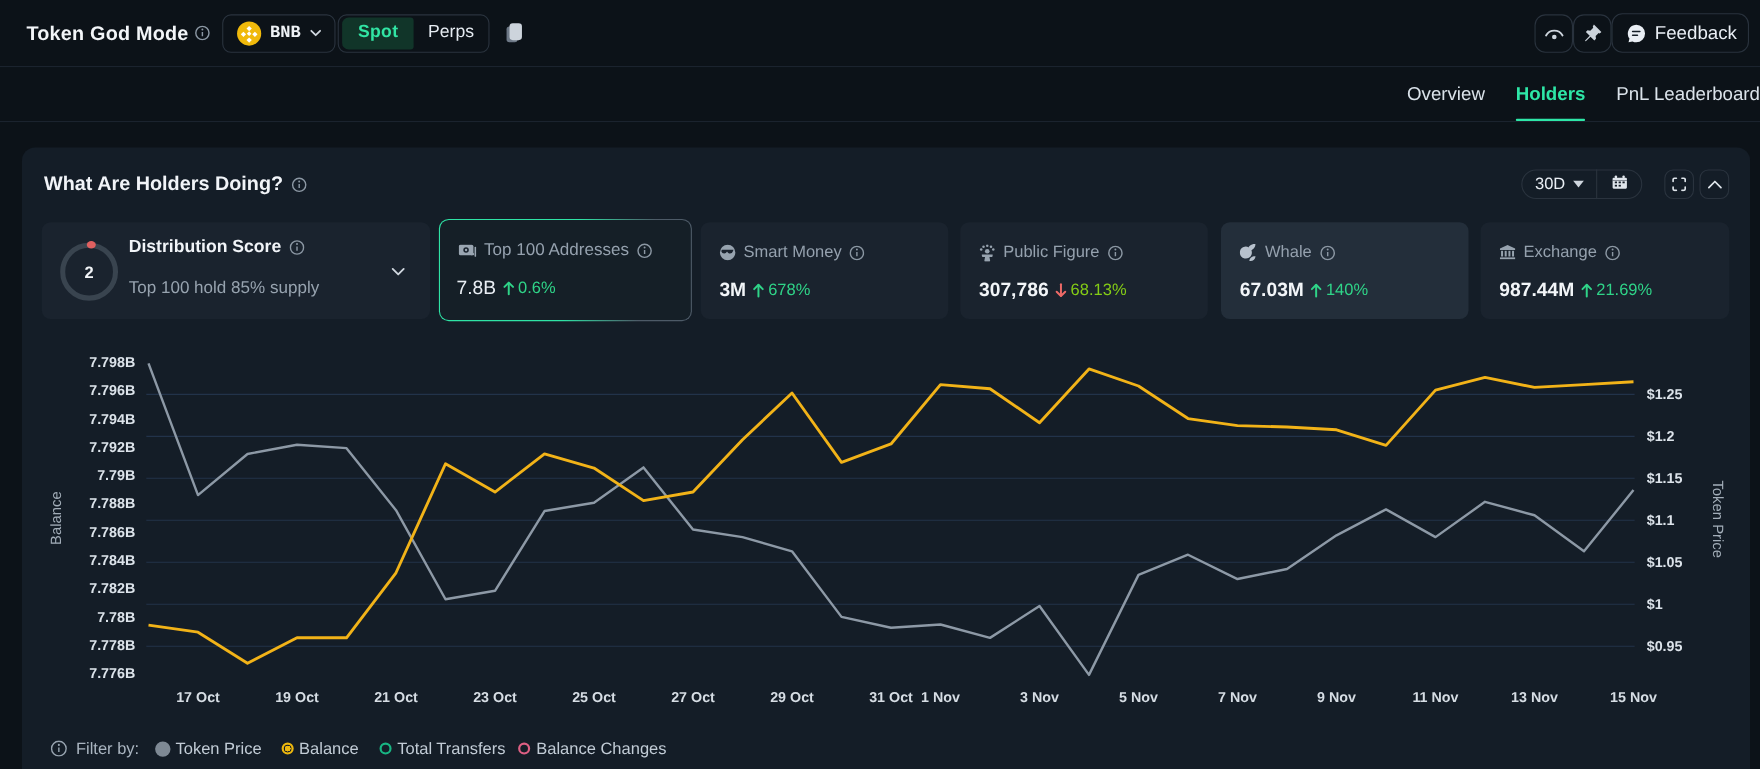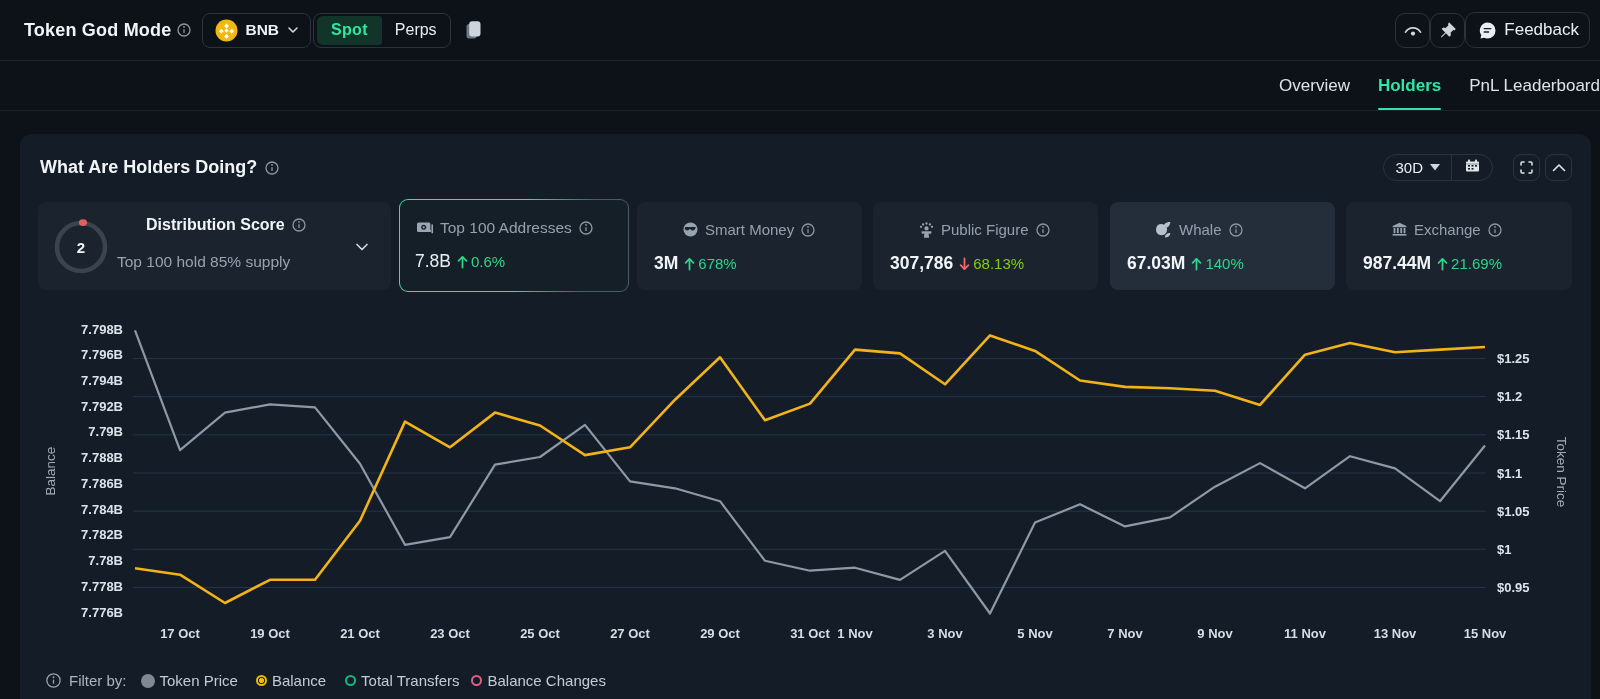--- a/index.html
+++ b/index.html
@@ -20,21 +20,21 @@
 #tabs .tab { font-size:17px; color:#dbe3ea; margin-left:24px; position:relative; height:100%; display:flex; align-items:center; }
 #tabs .tab.active { color:#2ee6a7; font-weight:bold; }
 #tabs .tab.active:after { content:""; position:absolute; left:0; right:0; bottom:0; height:2px; background:#2ee6a7; border-radius:2px; }
 #tabs .tab + .tab { margin-left:28px; }
 
 #card { position:absolute; left:20px; top:134px; width:1571px; height:600px; background:#141d27; border-radius:12px; }
 #cardhead { position:absolute; left:20px; top:20px; right:19px; height:27px; display:flex; align-items:center; }
 #cardhead h2 { font-size:18px; font-weight:bold; color:#f1f4f8; }
 
 .mcard { position:absolute; top:68px; height:88px; background:#1a232e; border-radius:8px; }
-.mcard .trow { position:absolute; left:17px; top:19px; display:flex; align-items:center; gap:7px; color:#95a1ae; font-size:15px; white-space:nowrap;margin-left:29px; }
+.mcard .trow { position:absolute; left:17px; top:19px; display:flex; align-items:center; gap:7px; color:#95a1ae; font-size:15px; white-space:nowrap; }
 .mcard .vrow { position:absolute; left:17px; top:51px; display:flex; align-items:center; gap:6px; white-space:nowrap; }
 .mcard .val { font-size:17.5px; font-weight:bold; color:#f2f5f8; }
 .up { color:#2fd488; font-size:15px; }
 .down { color:#84cc16; font-size:15px; }
 
 #legend { position:absolute; left:26px; top:538px; display:flex; align-items:center; font-size:15px; color:#aeb9c4; }
 .lg { display:flex; align-items:center; gap:5px; margin-left:14px; color:#c2ccd6; }
 .dot { width:14px; height:14px; border-radius:50%; }
 svg text { font-family:"Liberation Sans", sans-serif; }
 </style>
@@ -54,21 +54,21 @@
     <svg width="23" height="23" viewBox="0 0 23 23">
         <circle cx="11.5" cy="11.5" r="11" fill="#f0b90b"></circle>
         <g fill="#fff">
           <path d="M11.5 4.6l2.4 2.4-2.4 2.4-2.4-2.4z"></path>
           <path d="M6.3 9.8l2.4 2.4-2.4 2.4-2.4-2.4z"></path>
           <path d="M16.7 9.8l2.4 2.4-2.4 2.4-2.4-2.4z"></path>
           <path d="M11.5 15l2.4 2.4-2.4 2.4-2.4-2.4z"></path>
           <path d="M11.5 9.5l2.1 2.1-2.1 2.1-2.1-2.1z"></path>
         </g>
       </svg>
-    <span style="font-size:15.5px; font-weight:bold; color:#eef2f6;">BNB</span>
+    <span style="font-size:15.5px; font-weight:bold; color:#eef2f6;font-family:Liberation Mono, monospace;">BNB</span>
     <svg width="14" height="14" viewBox="0 0 14 14" fill="none" stroke="#cfd6de" stroke-width="1.6" stroke-linecap="round" stroke-linejoin="round">
         <path d="M3 5l4 4 4-4"></path>
       </svg>
   </div>
 
   <div class="seg" style="margin-left:2px;">
     <span class="spot">Spot</span>
     <span class="perps">Perps</span>
   </div>
 

